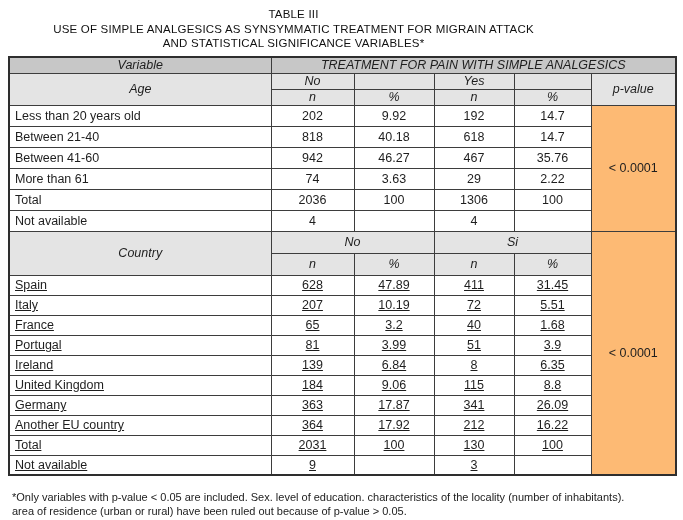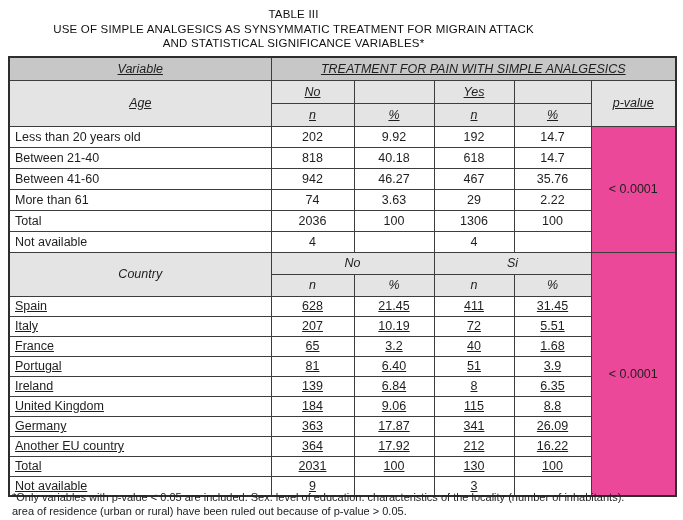--- a/index.html
+++ b/index.html
@@ -15,25 +15,25 @@
     position:absolute;left:8px;top:56px;border-collapse:collapse;table-layout:fixed;
     border:2px solid #2e2e2e;
   }
   td{
     border:1px solid #3d3d3d;font-size:12.5px;padding:0;text-align:center;
     overflow:hidden;white-space:nowrap;vertical-align:middle;
   }
   td.lbl{text-align:left;padding-left:5px;margin-left:13px;}
   .hd{background:#c7c7c7;font-style:italic;}
   .hl{background:#e4e4e4;font-style:italic;}
-  tr.hrow{height:23px;text-decoration:underline;}
+  tr.hrow{height:16px;}
   tr.agerow{height:21px;}
   tr.chrow{height:22px;}
   tr.crow{height:20px;text-decoration:underline;}
-  .pcell{background:#ec4899;font-style:normal;}
+  .pcell{background:#fdba74;font-style:normal;}
   .footnote{
     position:absolute;left:12px;top:490px;width:630px;
     font-size:11px;line-height:14px;color:#222;
   }
 </style>
 </head>
 <body>
 
 <div class="title-block">
   <div>TABLE III</div>
@@ -125,42 +125,42 @@
   <tr class="chrow">
     <td class="hl">n</td>
     <td class="hl">%</td>
     <td class="hl">n</td>
     <td class="hl">%</td>
   </tr>
 
   <tr class="crow">
     <td class="lbl">Spain</td>
     <td>628</td>
-    <td>21.45</td>
+    <td>47.89</td>
     <td>411</td>
     <td>31.45</td>
   </tr>
   <tr class="crow">
     <td class="lbl">Italy</td>
     <td>207</td>
     <td>10.19</td>
     <td>72</td>
     <td>5.51</td>
   </tr>
   <tr class="crow">
     <td class="lbl">France</td>
     <td>65</td>
     <td>3.2</td>
     <td>40</td>
     <td>1.68</td>
   </tr>
   <tr class="crow">
     <td class="lbl">Portugal</td>
     <td>81</td>
-    <td>6.40</td>
+    <td>3.99</td>
     <td>51</td>
     <td>3.9</td>
   </tr>
   <tr class="crow">
     <td class="lbl">Ireland</td>
     <td>139</td>
     <td>6.84</td>
     <td>8</td>
     <td>6.35</td>
   </tr>

